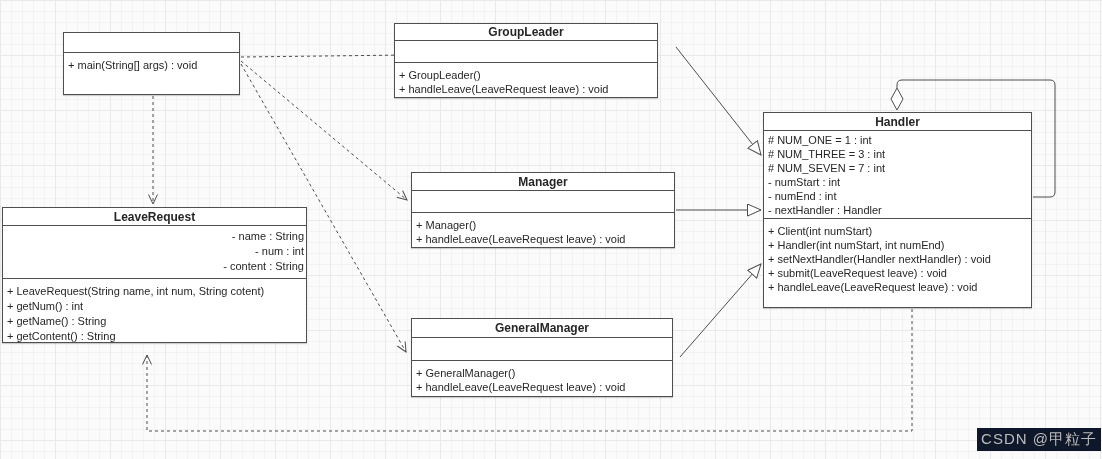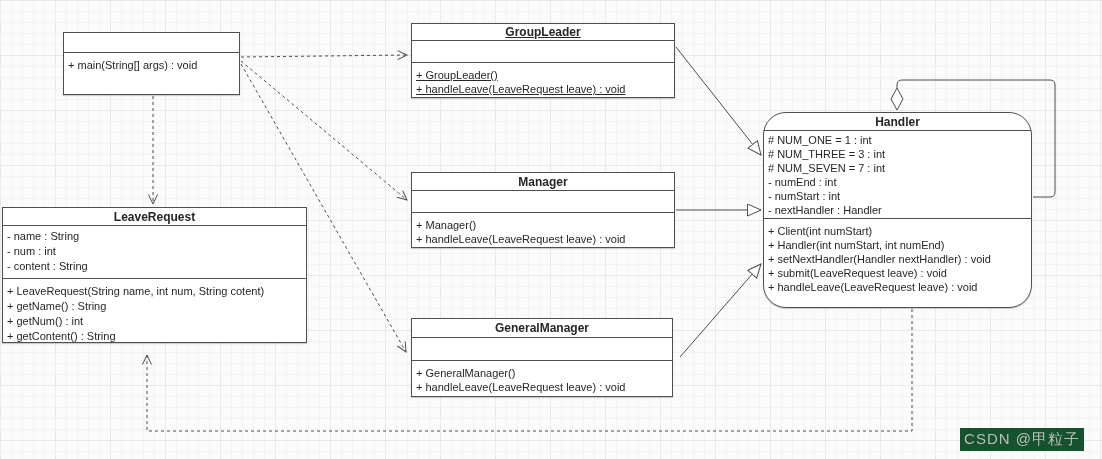--- a/index.html
+++ b/index.html
@@ -28,47 +28,47 @@
   .uml-methods{flex:1 1 auto;box-sizing:border-box;overflow:hidden;padding-top:5px;}
   .uml-attrs,.uml-methods{font-size:11px;line-height:14px;padding-left:4px;padding-right:2px;}
   .uml-attrs{padding-top:2px;}
   .member-line{white-space:nowrap;}
 
   
   .c-client{left:63px;top:32px;width:177px;height:63px;}
   .c-client .uml-title{height:16px;}
   .c-client .uml-attrs{height:20px;}
 
-  .c-groupleader{left:411px;top:23px;width:264px;height:75px;text-decoration:underline;}
+  .c-groupleader{left:394px;top:23px;width:264px;height:75px;}
   .c-groupleader .uml-title{height:17px;}
   .c-groupleader .uml-attrs{height:22px;}
 
   .c-manager{left:411px;top:172px;width:264px;height:76px;justify-content:space-between;}
   .c-manager .uml-title{height:18px;}
   .c-manager .uml-attrs{height:22px;}
 
   .c-generalmanager{left:411px;top:318px;width:262px;height:79px;}
   .c-generalmanager .uml-title{height:19px;}
   .c-generalmanager .uml-attrs{height:23px;}
 
-  .c-handler{left:763px;top:112px;width:269px;height:196px;border-radius:23px;}
+  .c-handler{left:763px;top:112px;width:269px;height:196px;}
   .c-handler .uml-title{height:18px;}
   .c-handler .uml-attrs{height:88px;}
 
   .c-leaverequest{left:2px;top:207px;width:305px;height:136px;}
   .c-leaverequest .uml-title{height:18px;}
-  .c-leaverequest .uml-attrs{height:53px;line-height:15px;padding-top:3px;}
+  .c-leaverequest .uml-attrs{height:53px;line-height:15px;padding-top:3px;text-align:right;}
   .c-leaverequest .uml-methods{line-height:15px;}
 
   svg.wires{position:absolute;left:0;top:0;pointer-events:none;}
 
   .watermark{
-    position:absolute;right:18px;bottom:8px;
+    position:absolute;right:1px;bottom:8px;
     font-size:15px;color:#bcbcbc;letter-spacing:1px;
-    background:#14532d;padding:2px 4px;
+    background:#0f172a;padding:2px 4px;
   }
 </style>
 </head>
 <body>
 
 <svg class="wires" width="1102" height="459" viewBox="0 0 1102 459">
   <defs>
     <marker id="openArrow" markerWidth="12" markerHeight="11" refX="10" refY="5" orient="auto" markerUnits="userSpaceOnUse">
       <path d="M 0.5,0.5 L 10,5 L 0.5,9.5" fill="none" stroke="#4d4d4d" stroke-width="1"></path>
     </marker>
@@ -125,41 +125,41 @@
       <div class="member-line">+ handleLeave(LeaveRequest leave) : void</div>
     </div>
 </div>
 
 <div class="uml-class c-handler">
   <div class="uml-title">Handler</div>
   <div class="uml-attrs">
       <div class="member-line"># NUM_ONE = 1 : int</div>
       <div class="member-line"># NUM_THREE = 3 : int</div>
       <div class="member-line"># NUM_SEVEN = 7 : int</div>
+      <div class="member-line">- numStart : int</div>
       <div class="member-line">- numEnd : int</div>
-      <div class="member-line">- numStart : int</div>
       <div class="member-line">- nextHandler : Handler</div>
     </div>
   <div class="uml-methods">
       <div class="member-line">+ Client(int numStart)</div>
       <div class="member-line">+ Handler(int numStart, int numEnd)</div>
       <div class="member-line">+ setNextHandler(Handler nextHandler) : void</div>
       <div class="member-line">+ submit(LeaveRequest leave) : void</div>
       <div class="member-line">+ handleLeave(LeaveRequest leave) : void</div>
     </div>
 </div>
 
 <div class="uml-class c-leaverequest">
   <div class="uml-title">LeaveRequest</div>
   <div class="uml-attrs">
       <div class="member-line">- name : String</div>
       <div class="member-line">- num : int</div>
       <div class="member-line">- content : String</div>
     </div>
   <div class="uml-methods">
       <div class="member-line">+ LeaveRequest(String name, int num, String cotent)</div>
+      <div class="member-line">+ getNum() : int</div>
       <div class="member-line">+ getName() : String</div>
-      <div class="member-line">+ getNum() : int</div>
       <div class="member-line">+ getContent() : String</div>
     </div>
 </div>
 
 <div class="watermark">CSDN @甲粒子</div>
 
 </body></html>

